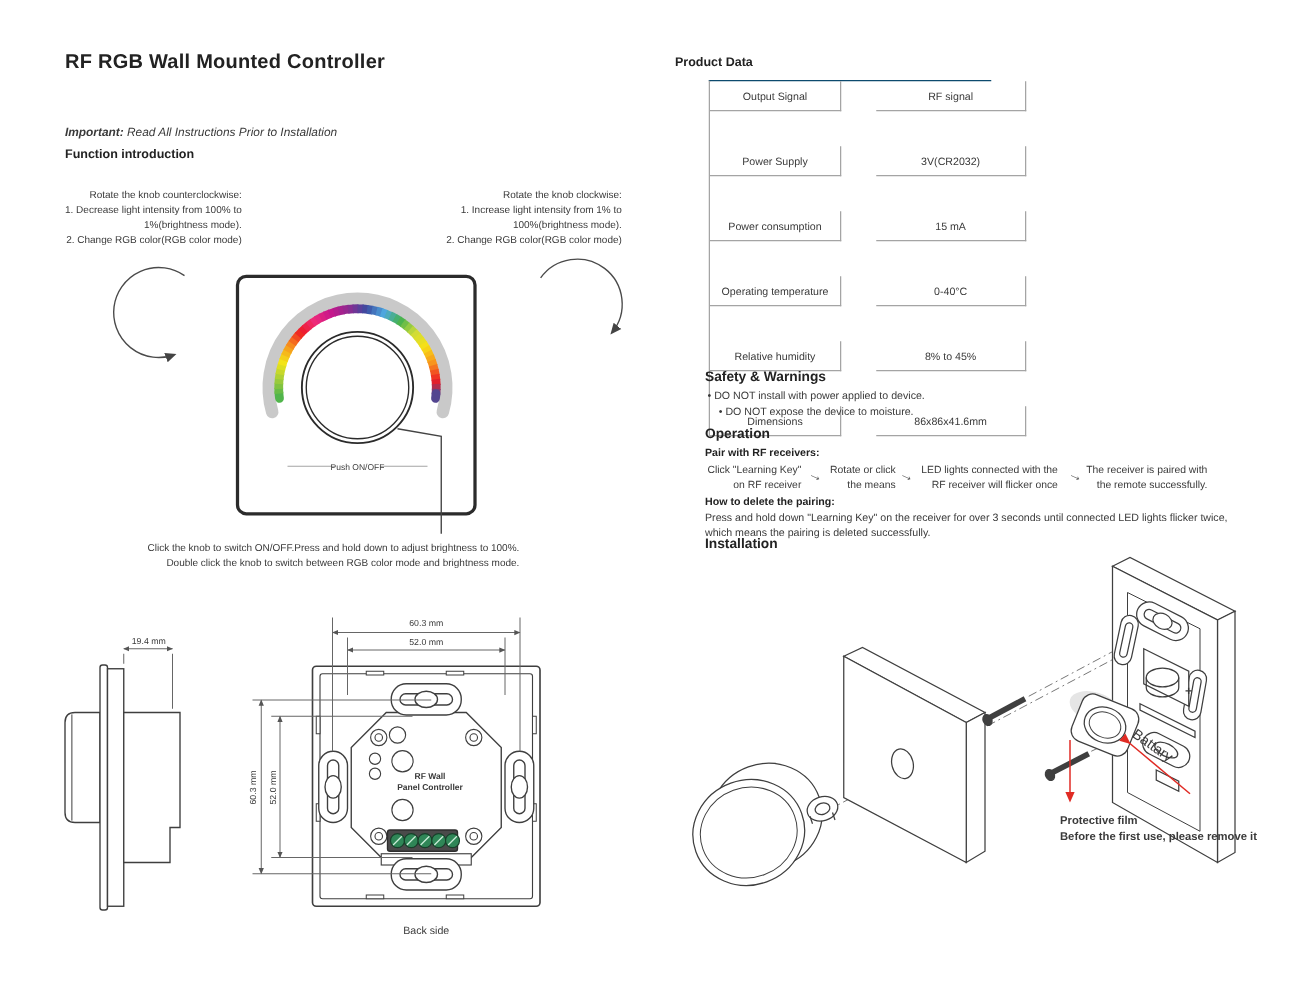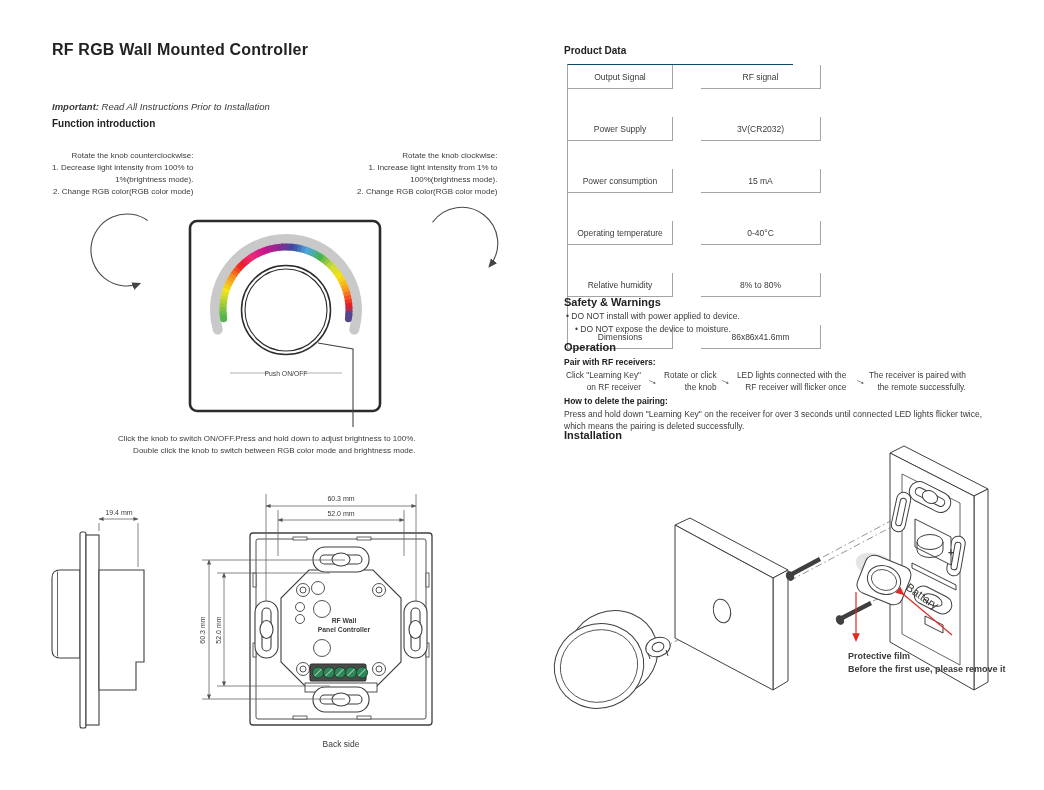--- a/index.html
+++ b/index.html
@@ -317,52 +317,52 @@
     1%(brightness mode).
 2. Change RGB color(RGB color mode)</div>
   <div class="t small" style="left:357px;top:150px;">Rotate the knob clockwise:
 1. Increase light intensity from 1% to
     100%(brightness mode).
 2. Change RGB color(RGB color mode)</div>
 
   <div class="t small" style="left:118px;top:433px;">Click the knob to switch ON/OFF.Press and hold down to adjust brightness to 100%.
 Double click the knob to switch between RGB color mode and brightness mode.</div>
 
-  <div class="t h2" style="left:564px;top:46px;">Product Data</div>
+  <div class="t h2" style="left:540px;top:46px;">Product Data</div>
 
   <div class="ptable">
     <div>Output Signal</div>
     <div>RF signal</div>
     <div>Power Supply</div>
     <div>3V(CR2032)</div>
     <div>Power consumption</div>
     <div>15 mA</div>
     <div>Operating temperature</div>
     <div>0-40°C</div>
     <div>Relative humidity</div>
-    <div>8% to 80%</div>
+    <div>8% to 45%</div>
     <div>Dimensions</div>
     <div>86x86x41.6mm</div>
   </div>
 
 
   <div class="t h1" style="left:564px;top:297px;">Safety &amp; Warnings</div>
   <div class="safe">
     <div>DO NOT install with power applied to device.</div>
     <div>DO NOT expose the device to moisture.</div>
   </div>
 
   <div class="t h1" style="left:564px;top:342px;">Operation</div>
   <div class="t h3" style="left:564px;top:357px;">Pair with RF receivers:</div>
 
   <div class="t small" style="left:566px;top:369px;font-size:8.3px;">Click "Learning Key"
 on RF receiver</div>
   <div class="arrowglyph" style="left:647px;top:373px;">→</div>
   <div class="t small" style="left:664px;top:369px;font-size:8.3px;">Rotate or click
-the knob</div>
+the means</div>
   <div class="arrowglyph" style="left:720px;top:373px;">→</div>
   <div class="t small" style="left:737px;top:369px;font-size:8.3px;">LED lights connected with the
 RF receiver will flicker once</div>
   <div class="arrowglyph" style="left:855px;top:373px;">→</div>
   <div class="t small" style="left:869px;top:369px;font-size:8.3px;">The receiver is paired with
 the remote successfully.</div>
 
   <div class="t h3" style="left:564px;top:396px;">How to delete the pairing:</div>
   <div class="t" style="left:564px;top:408px;line-height:12px;">Press and hold down "Learning Key" on the receiver for over 3 seconds until connected LED lights flicker twice,
 which means the pairing is deleted successfully.</div>

